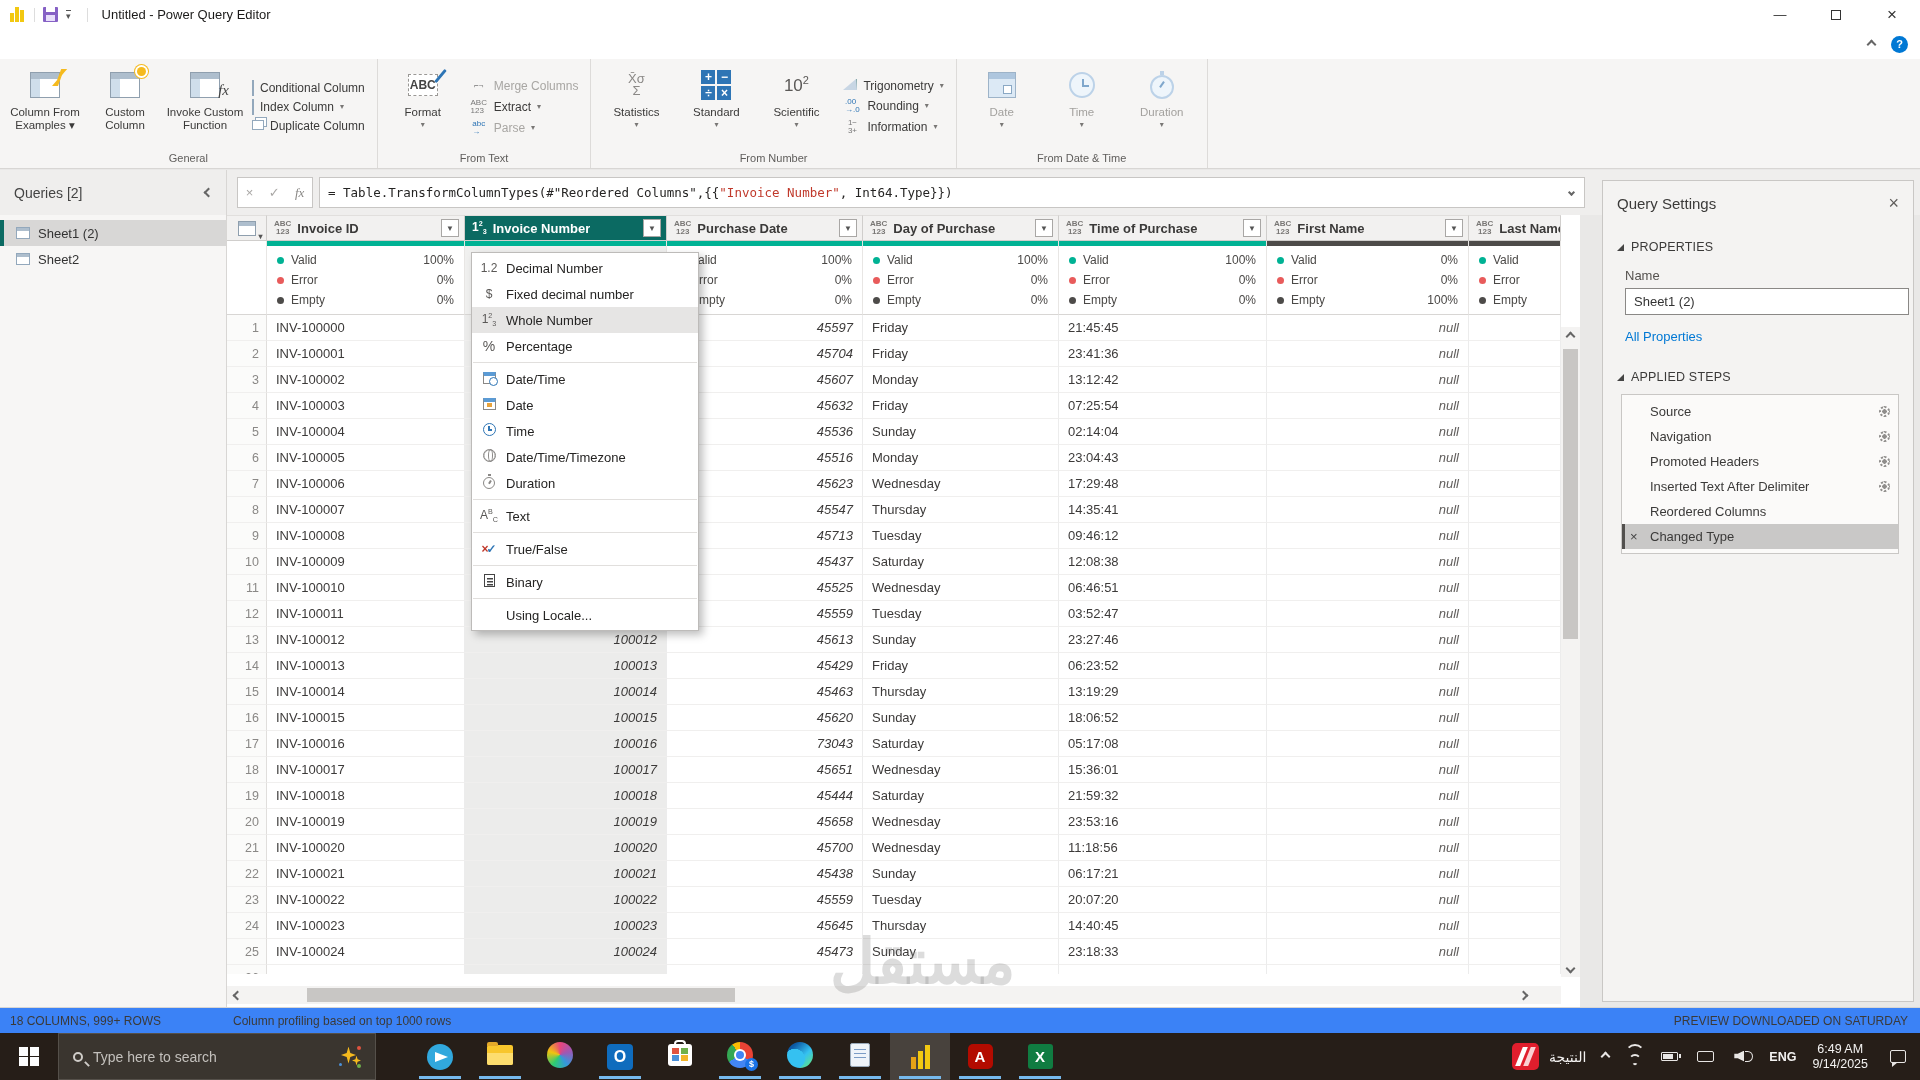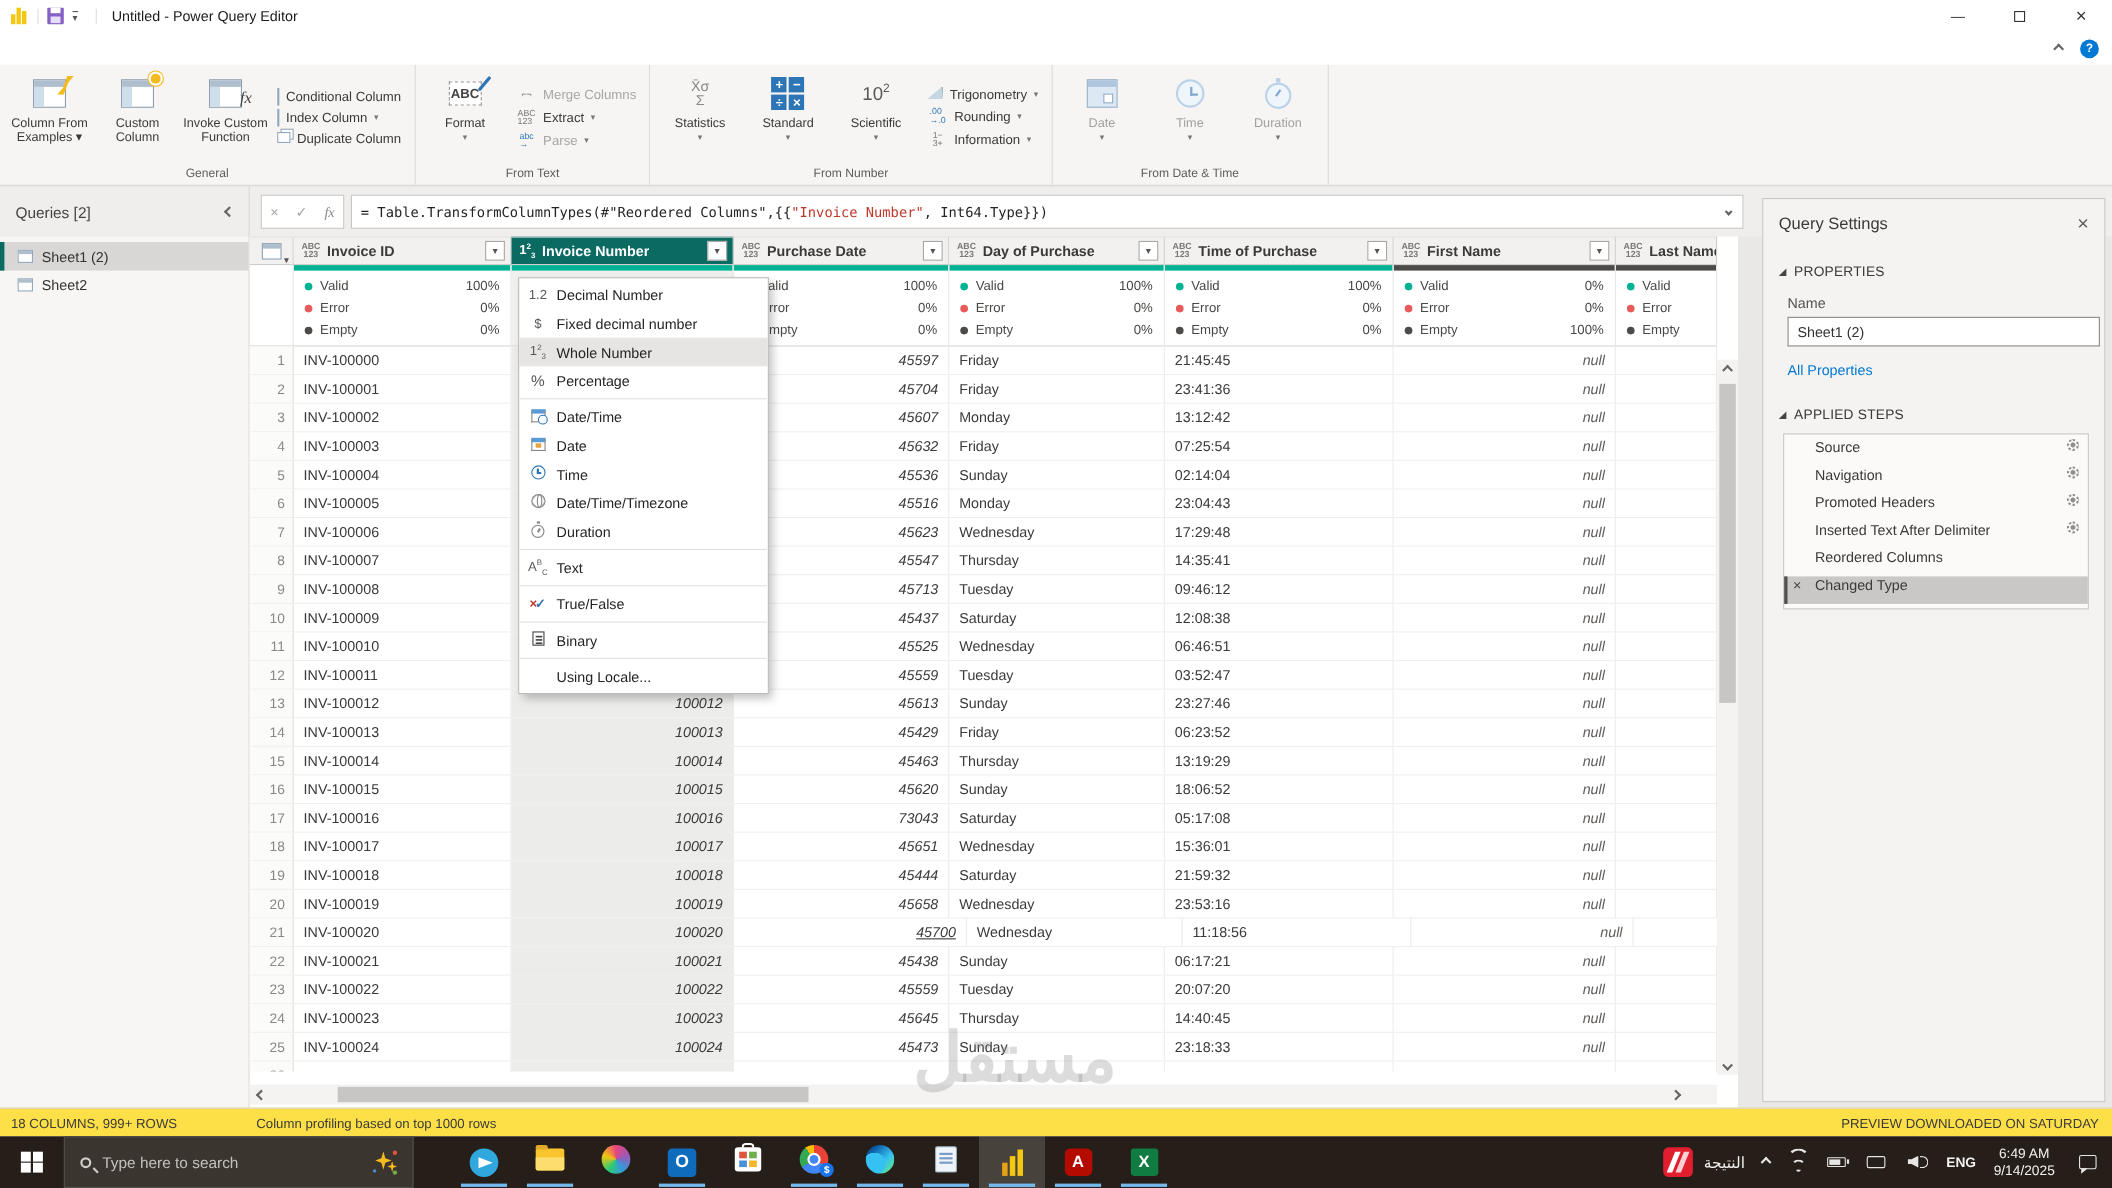--- a/index.html
+++ b/index.html
@@ -153,29 +153,29 @@
   .spanel { position:absolute; left:1602px; top:180px; width:312px; height:822px; background:#f4f3f2; border:1px solid #c9c7c5; padding:12px 14px; }
   .sp-title-row { display:flex; align-items:center; }
   .sp-title { font-size:15px; color:#3b3a39; }
   .sp-close { margin-left:auto; font-size:18px; color:#605e5c; }
   .sp-section { display:flex; align-items:center; gap:7px; margin-top:26px; font-size:12.5px; font-weight:normal; color:#3b3a39; letter-spacing:.2px; }
   .tri { width:0; height:0; border-left:7px solid transparent; border-bottom:7px solid #444; }
   .sp-namelabel { font-size:13px; color:#55524f; margin:14px 0 5px 8px; }
   .sp-input { width:284px; height:27px; background:#fff; border:1px solid #8a8886; font-size:13px; color:#333; padding:0 8px; margin-left:8px; font-family:"Liberation Sans",sans-serif; }
   .sp-link { font-size:13px; color:#0078d4; margin:14px 0 0 8px; }
   .steps-box { margin-top:10px; margin-left:4px; border:1px solid #c9c7c5; background:#fbfaf9; padding:4px 0; }
-  .step { height:25px; display:flex; align-items:flex-start; font-size:13px; color:#3b3a39; padding:0 8px 0 0; position:relative; }
+  .step { height:25px; display:flex; align-items:center; font-size:13px; color:#3b3a39; padding:0 8px 0 0; position:relative; }
   .step .slabel { margin-left:28px; white-space:nowrap; overflow:hidden; }
   .step .sx { position:absolute; left:8px; font-size:13px; color:#444; }
   .step.selected { background:#c9c8c7; }
   .step.selected:before { content:""; position:absolute; left:0; top:0; bottom:0; width:3px; background:#52504e; }
   .gear { margin-left:auto; width:11px; height:11px; border-radius:50%; border:2px dotted #8f8d8b; background:radial-gradient(circle,#8f8d8b 0 2px,transparent 2.5px); flex:none; }
 
   
-  .statusbar { position:absolute; left:0; top:1007px; width:1920px; height:26px; background:#fde047; border-top:1px solid #d8d6d4; font-size:12px; color:#3b3a39; }
+  .statusbar { position:absolute; left:0; top:1007px; width:1920px; height:26px; background:#3b82f6; border-top:1px solid #d8d6d4; font-size:12px; color:#3b3a39; }
   .statusbar .s1 { position:absolute; left:10px; top:6px; }
   .statusbar .s2 { position:absolute; left:233px; top:6px; }
   .statusbar .s3 { position:absolute; right:12px; top:6px; }
 
   
   .taskbar { position:absolute; left:0; top:1033px; width:1920px; height:47px; background:#261e18; display:flex; align-items:center; color:#eee; }
   .tb-start { width:58px; height:47px; display:flex; align-items:center; justify-content:center; }
   .winlogo { display:grid; grid-template-columns:9px 9px; grid-template-rows:9px 9px; gap:1.5px; }
   .winlogo i { background:#fdfdfd; }
   .tb-search { width:318px; height:47px; background:#3a352f; border:1px solid #55504a; display:flex; align-items:center; font-size:14px; color:#c3c0bc; gap:10px; padding-left:14px; }
@@ -786,21 +786,21 @@
           <div class="gcell right it" style="width: 196px;">45658</div>
           <div class="gcell" style="width: 196px;">Wednesday</div>
           <div class="gcell" style="width: 208px;">23:53:16</div>
           <div class="gcell nullv" style="width: 202px;">null</div>
           <div class="gcell" style="width: 92px;"></div>
         </div>
         <div class="grow">
           <div class="gcell num" style="width: 40px;">21</div>
           <div class="gcell" style="width: 198px;">INV-100020</div>
           <div class="gcell selcol right it" style="width: 202px;">100020</div>
-          <div class="gcell right it" style="width: 212px; text-decoration: underline;">45700</div>
+          <div class="gcell right it" style="width: 196px;">45700</div>
           <div class="gcell" style="width: 196px;">Wednesday</div>
           <div class="gcell" style="width: 208px;">11:18:56</div>
           <div class="gcell nullv" style="width: 202px;">null</div>
           <div class="gcell" style="width: 92px;"></div>
         </div>
         <div class="grow">
           <div class="gcell num" style="width: 40px;">22</div>
           <div class="gcell" style="width: 198px;">INV-100021</div>
           <div class="gcell selcol right it" style="width: 202px;">100021</div>
           <div class="gcell right it" style="width: 196px;">45438</div>

